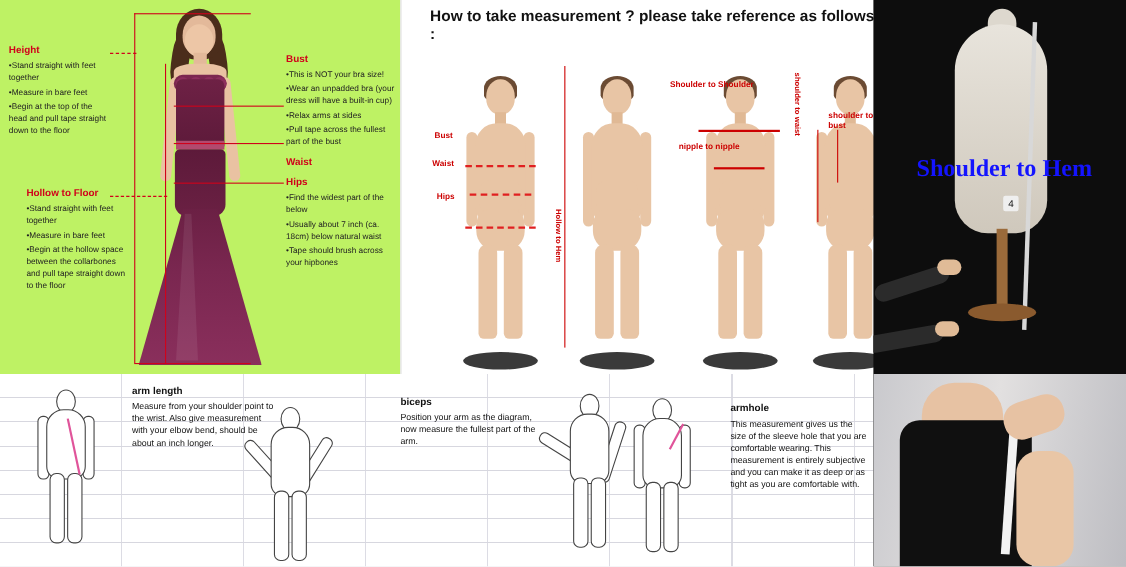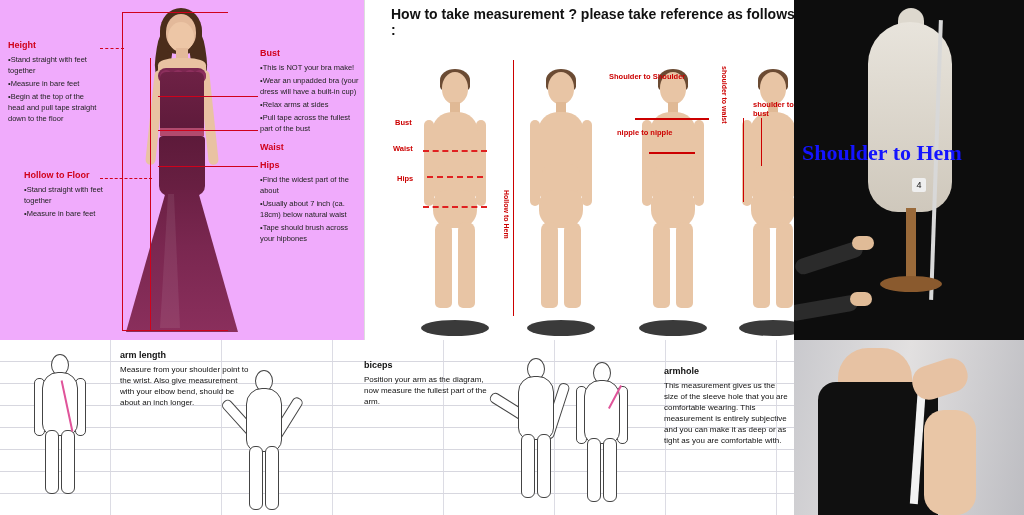--- a/index.html
+++ b/index.html
@@ -7,21 +7,21 @@
   .page{position:relative;width:1024px;height:515px;background:#fff;}
 
   
   .abs{position:absolute;}
   .tiny{font-size:7.5px;line-height:11px;color:#222;}
   .tiny li{margin:0 0 2px 0;}
   ul.dash{list-style:none;margin:0;padding:0;}
   ul.dash li:before{content:"\2022 ";}
 
   
-  #panel1{left:0;top:0;width:364px;height:340px;background:#f0abfc;}
+  #panel1{left:0;top:0;width:364px;height:340px;background:#bef264;}
   #panel1 .sidebar-left{left:8px;top:40px;width:92px;}
   #panel1 .sidebar-left2{left:24px;top:170px;width:92px;}
   #panel1 .col-right{left:260px;top:48px;width:100px;}
   .hdr{font-size:9px;font-weight:bold;color:#d0021b;margin-bottom:4px;}
   .hdr2{font-size:9px;font-weight:bold;color:#d0021b;margin:8px 0 4px 0;}
 
   
   .dress-wrap{left:120px;top:8px;width:130px;height:325px;}
   .dress-head{position:absolute;left:46px;top:6px;width:30px;height:36px;border-radius:50% 50% 45% 45%;background:#e3b99a;}
   .dress-hair{position:absolute;left:40px;top:0px;width:42px;height:46px;border-radius:50% 50% 40% 40%;background:#4b2d1b;}
@@ -67,21 +67,21 @@
 
   
   #panel3{left:794px;top:0;width:230px;height:340px;background:#0d0d0d;overflow:hidden;}
   .form-body{position:absolute;left:74px;top:22px;width:84px;height:190px;background:linear-gradient(180deg,#e8e4dc,#cfc8bc);border-radius:42px 42px 30px 30px;}
   .form-neck{position:absolute;left:104px;top:8px;width:26px;height:26px;background:#ddd8ce;border-radius:50% 50% 10% 10%;}
   .form-stand{position:absolute;left:112px;top:208px;width:10px;height:70px;background:#9a6a3a;}
   .form-foot{position:absolute;left:86px;top:276px;width:62px;height:16px;background:#8a5a2e;border-radius:50%;}
   .form-tape{position:absolute;left:140px;top:20px;width:4px;height:280px;background:#d8d8d8;transform:rotate(2deg);}
   .form-arm{position:absolute;width:70px;height:16px;background:#2b2b2b;border-radius:8px;}
   .hand{position:absolute;width:22px;height:14px;background:#e0bb97;border-radius:7px;}
-  #panel3 .caption{position:absolute;left:8px;top:140px;width:222px;font-size:22px;font-weight:bold;color:#1414ff;
+  #panel3 .caption{position:absolute;left:8px;top:140px;width:222px;text-align:center;font-size:22px;font-weight:bold;color:#1414ff;
                    font-family:"Liberation Serif",serif;}
 
   
   #lower{left:0;top:340px;width:794px;height:175px;background:#fff;}
   .ruled{position:absolute;left:0;top:0;width:100%;height:100%;
          background-image:repeating-linear-gradient(180deg,transparent 0 21px,#d7d7df 21px 22px),
                           repeating-linear-gradient(90deg,transparent 0 110px,#dcdce4 110px 111px);}
   .sketch{position:absolute;}
   .sk-head{position:absolute;left:50%;margin-left:-8px;top:0;width:16px;height:20px;border:1px solid #444;border-radius:50%;background:#fff;}
   .sk-body{position:absolute;left:50%;margin-left:-17px;top:18px;width:34px;height:62px;border:1px solid #444;border-radius:16px 16px 12px 12px;background:#fff;}
@@ -116,20 +116,21 @@
         <li>Measure in bare feet</li>
         <li>Begin at the top of the head and pull tape straight down to the floor</li>
       </ul>
     </div>
 
     <div class="abs sidebar-left2">
       <div class="hdr">Hollow to Floor</div>
       <ul class="dash tiny">
         <li>Stand straight with feet together</li>
         <li>Measure in bare feet</li>
+        <li>Begin at the hollow space between the collarbones and pull tape straight down to the floor</li>
       </ul>
     </div>
 
     <div class="abs dress-wrap">
       <div class="dress-hair2"></div>
         <div class="dress-hair3"></div>
       <div class="dress-hair"></div>
       <div class="dress-head"></div>
       <div class="dress-face"></div>
       <div class="dress-neck"></div>
@@ -155,29 +156,29 @@
     <div class="abs mline vline" style="left:150px;top:58px;height:272px;"></div>
     <div class="abs dashline" style="left:100px;top:48px;width:24px;"></div>
     <div class="abs dashline" style="left:100px;top:178px;width:52px;"></div>
     <div class="abs mline hline" style="left:158px;top:96px;width:100px;"></div>
     <div class="abs mline hline" style="left:158px;top:130px;width:100px;"></div>
     <div class="abs mline hline" style="left:158px;top:166px;width:100px;"></div>
 
     <div class="abs col-right">
       <div class="hdr">Bust</div>
       <ul class="dash tiny">
-        <li>This is NOT your bra make!</li>
+        <li>This is NOT your bra size!</li>
         <li>Wear an unpadded bra (your dress will have a built-in cup)</li>
         <li>Relax arms at sides</li>
         <li>Pull tape across the fullest part of the bust</li>
       </ul>
       <div class="hdr2">Waist</div>
       <div class="hdr2">Hips</div>
       <ul class="dash tiny">
-        <li>Find the widest part of the about</li>
+        <li>Find the widest part of the below</li>
         <li>Usually about 7 inch (ca. 18cm) below natural waist</li>
         <li>Tape should brush across your hipbones</li>
       </ul>
     </div>
   </div>
 
   <div class="abs" id="panel2">
     <div class="abs title">How to take measurement ?  please take reference as follows :</div>
 
     <div class="manneq" style="left:54px;">

